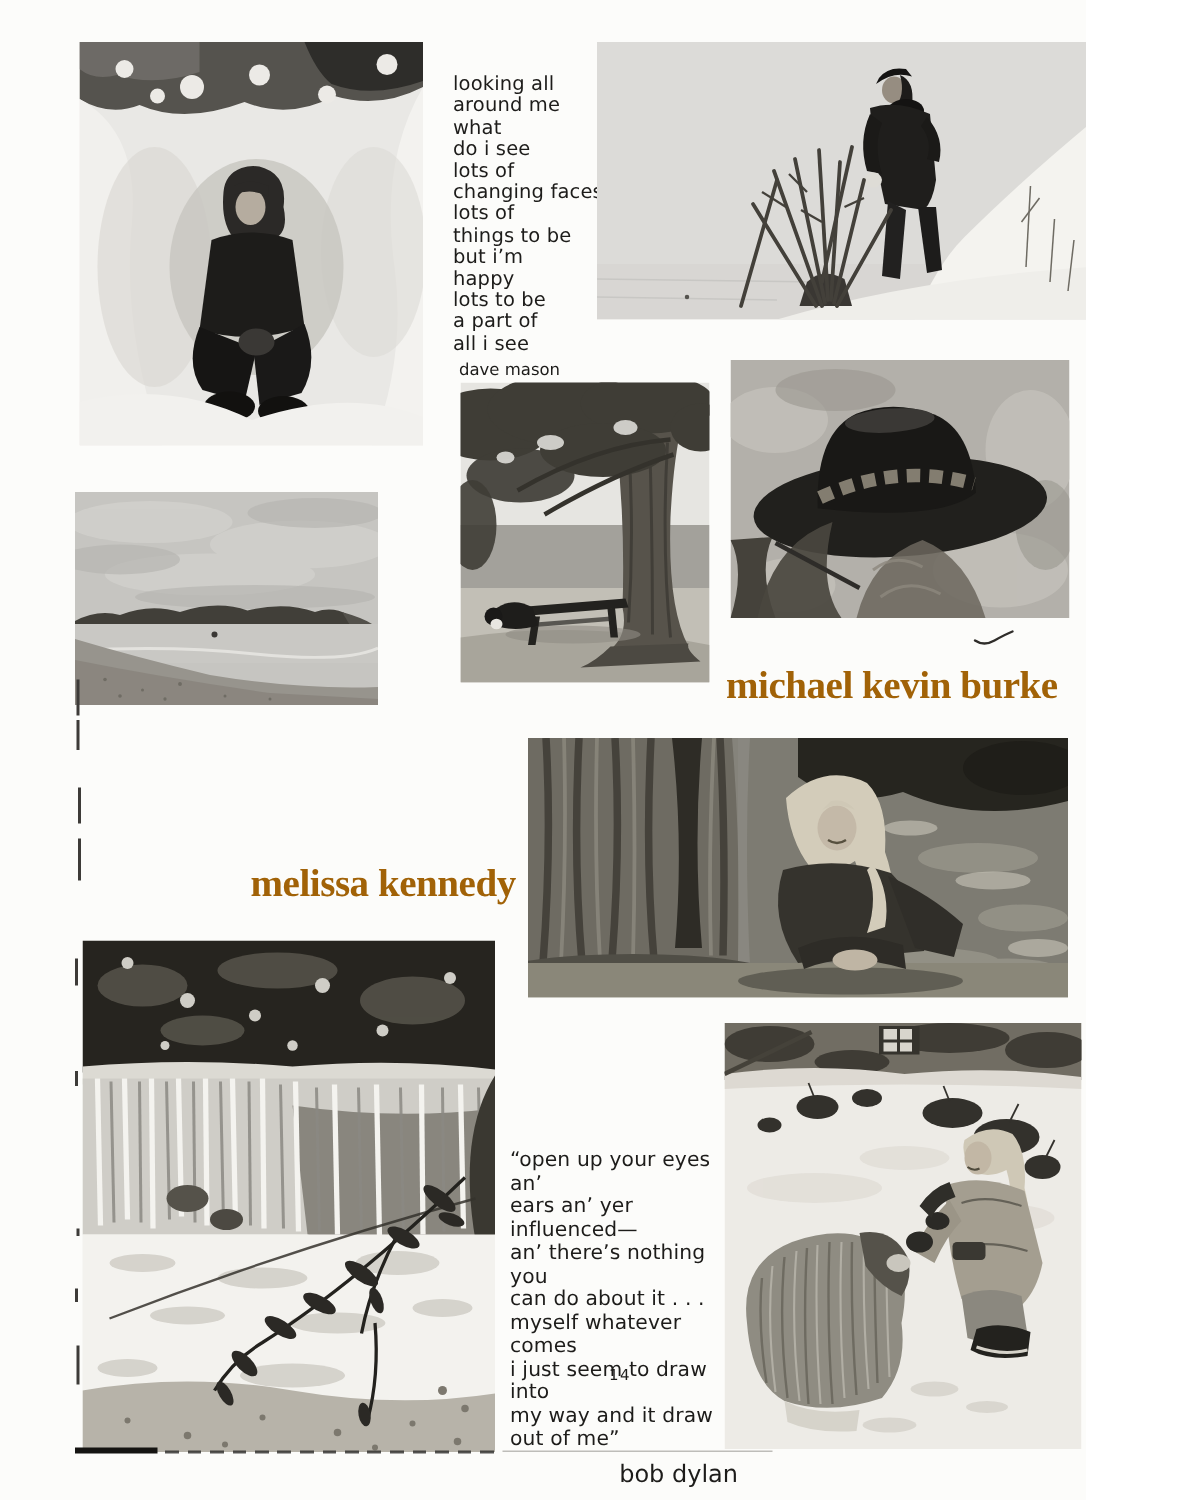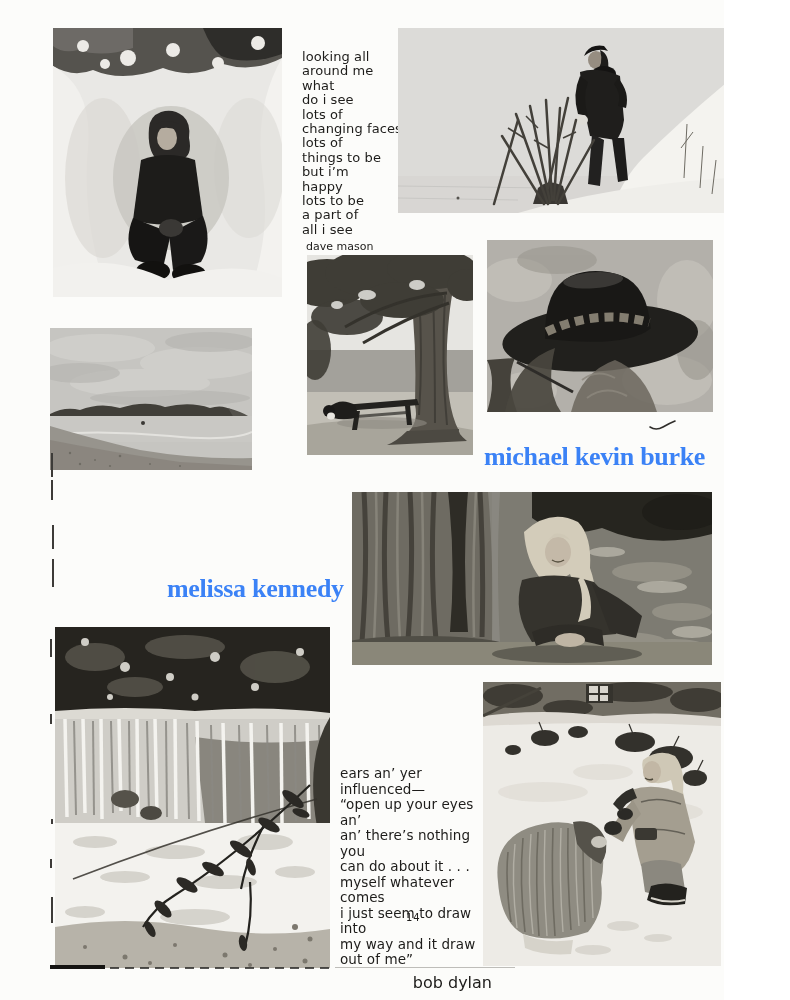--- a/index.html
+++ b/index.html
@@ -6,21 +6,21 @@
   .page{position:relative;width:724px;height:1000px;background:#fcfcfa;overflow:hidden;
         font-family:"DejaVu Sans","Liberation Sans",sans-serif;color:#1d1c1a;}
   .photo{position:absolute;display:block;}
   .poem{position:absolute;left:302px;top:50px;width:112px;}
   .poem-line{font-size:13px;line-height:14.4px;letter-spacing:.1px;}
   .poem-attr{font-size:11px;margin-top:3px;margin-left:4px;}
   .quote{position:absolute;left:340px;top:766px;width:152px;}
   .quote-line{font-size:13.5px;line-height:15.5px;letter-spacing:.1px;}
   .quote-attr{font-size:16px;text-align:right;margin-top:5px;}
   .name-caption{position:absolute;font-family:"Liberation Serif","DejaVu Serif",serif;
-        font-weight:700;font-size:26px;letter-spacing:-.3px;color:#3b82f6;white-space:nowrap;}
+        font-weight:700;font-size:26px;letter-spacing:-.3px;color:#a16207;white-space:nowrap;}
   .page-number{position:absolute;left:406px;top:912px;font-size:10px;letter-spacing:1px;}
   .mark{position:absolute;background:#3d3b38;}
   .edge-thick{position:absolute;left:50px;top:965px;width:55px;height:4px;background:#151412;}
   .edge-dash{position:absolute;left:110px;top:967px;width:225px;height:2px;opacity:.8;
         background:repeating-linear-gradient(90deg,#2a2927 0 9px,transparent 9px 15px);}
   .edge-faint{position:absolute;left:335px;top:967px;width:180px;height:1px;background:#8a8884;opacity:.55;}
 </style>
 </head>
 <body>
 
@@ -367,22 +367,22 @@
       <ellipse cx="108" cy="282" rx="11" ry="5" transform="rotate(45 108 282)"></ellipse>
       <ellipse cx="95" cy="302" rx="9" ry="4" transform="rotate(60 95 302)"></ellipse>
       <ellipse cx="196" cy="240" rx="9" ry="4" transform="rotate(70 196 240)"></ellipse>
       <ellipse cx="188" cy="316" rx="8" ry="4" transform="rotate(80 188 316)"></ellipse>
       <ellipse cx="246" cy="186" rx="9" ry="4" transform="rotate(20 246 186)"></ellipse>
     </g>
   </svg>
 
   <div class="quote">
     <div>
+        <div class="quote-line">“open up your eyes an’</div>
         <div class="quote-line">ears an’ yer influenced—</div>
-        <div class="quote-line">“open up your eyes an’</div>
         <div class="quote-line">an’ there’s nothing you</div>
         <div class="quote-line">can do about it . . .</div>
         <div class="quote-line">myself whatever comes</div>
         <div class="quote-line">i just seem to draw into</div>
         <div class="quote-line">my way and it draw</div>
         <div class="quote-line">out of me”</div>
       </div>
     <div class="quote-attr">bob dylan</div>
   </div>
 

